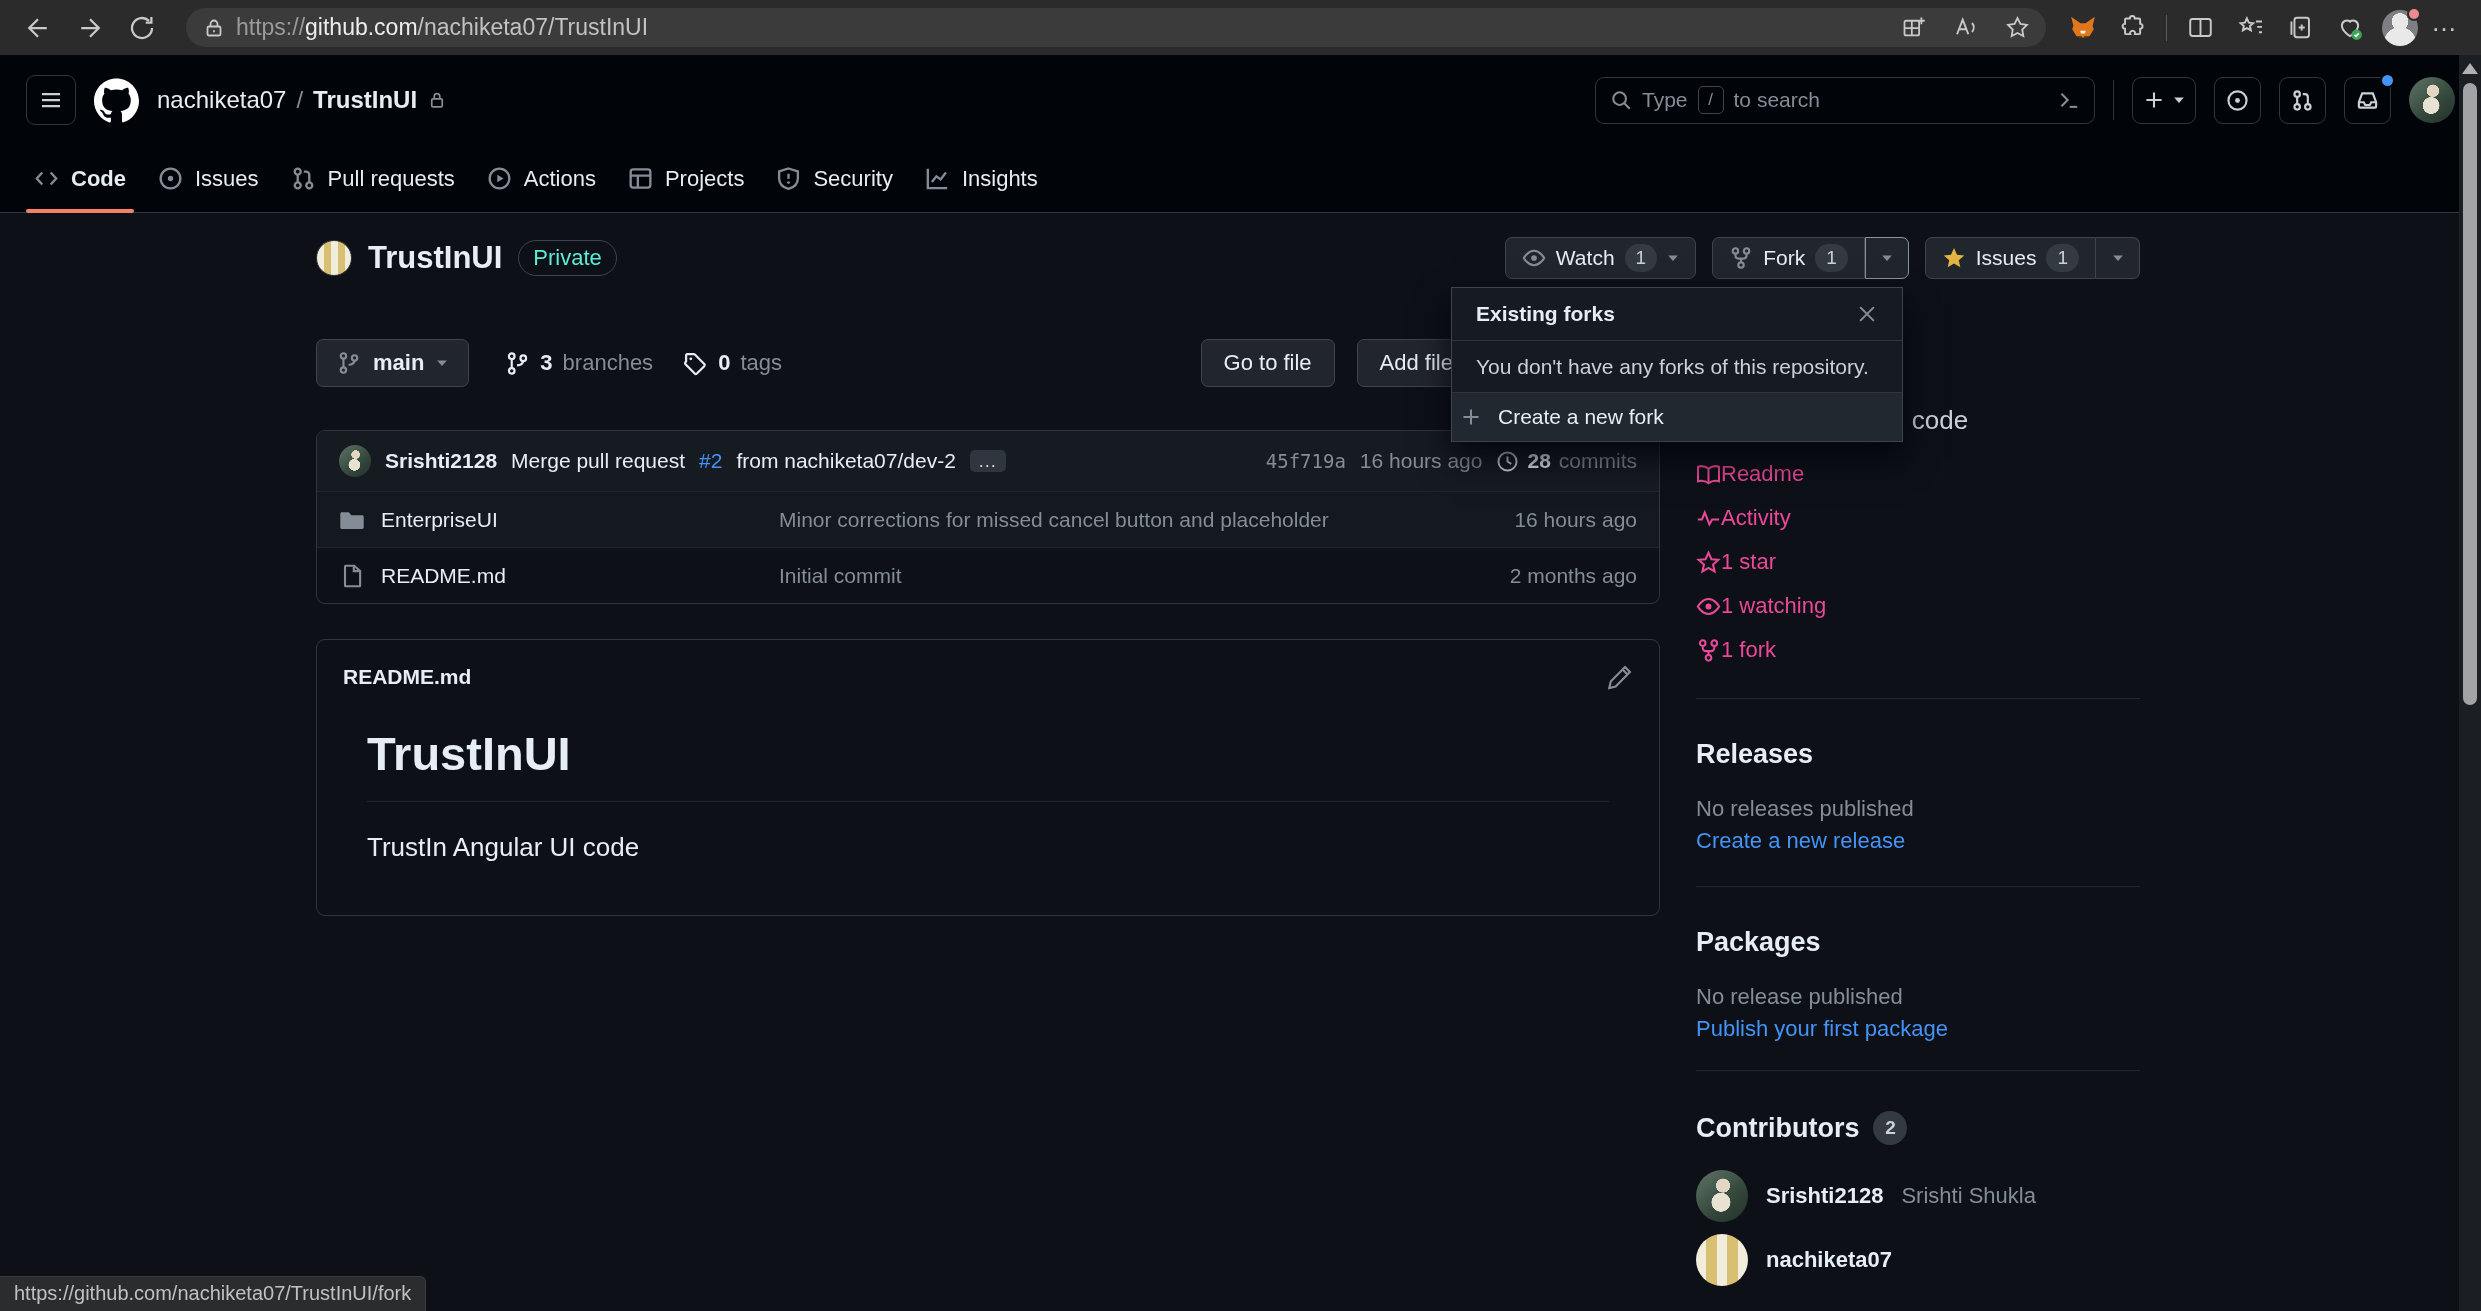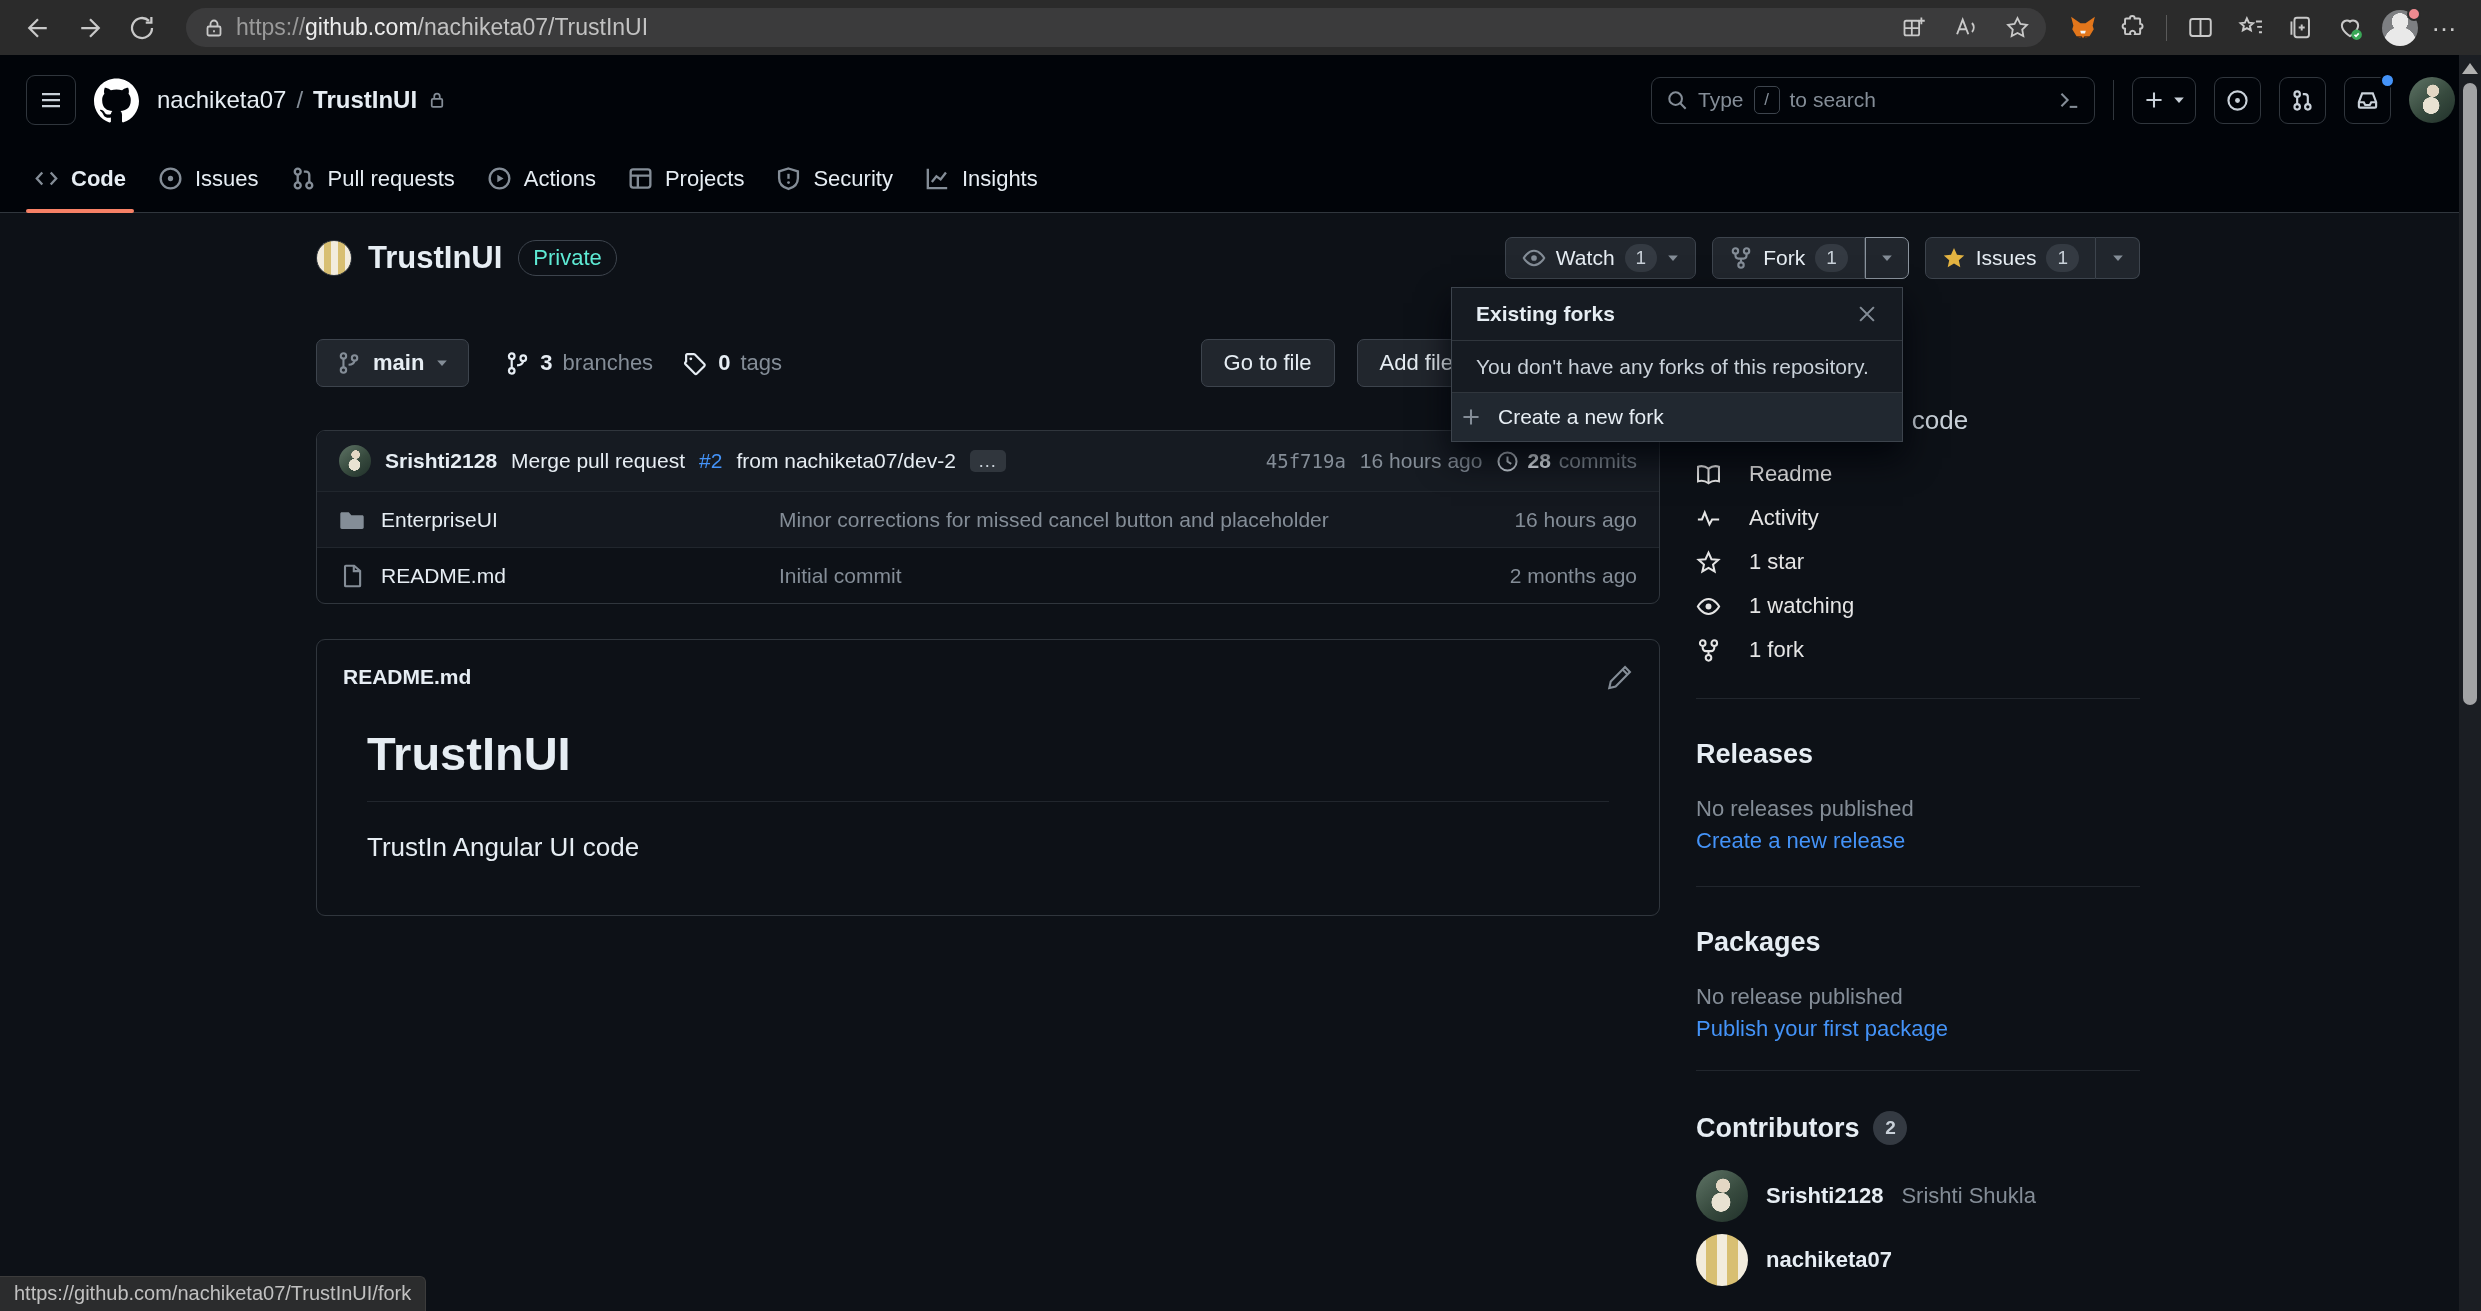--- a/index.html
+++ b/index.html
@@ -29,21 +29,21 @@
   
   .gh-header { position:absolute; top:55px; left:0; width:2481px; height:90px; background:#010409;
     display:flex; align-items:center; padding:0 26px; gap:18px; }
   .hamburger { width:50px; height:50px; border:1px solid #30363d; border-radius:9px;
     display:flex; align-items:center; justify-content:center; color:#c9d1d9; background:transparent; }
   .octocat { width:45px; height:45px; color:#ffffff; }
   .crumb { font-size:24px; color:#e6edf3; display:flex; align-items:center; gap:10px; white-space:nowrap; }
   .crumb .sep { color:#848d97; }
   .crumb .repo { font-weight:700; }
   .crumb .lock { color:#848d97; }
-  .gh-search { width:444px; height:47px; border:1px solid #30363d; border-radius:9px;
+  .gh-search { width:500px; height:47px; border:1px solid #30363d; border-radius:9px;
     display:flex; align-items:center; padding:0 14px; gap:10px; color:#848d97; font-size:21px; margin-left:auto; }
   .slash-box { border:1px solid #3d444d; border-radius:5px; width:26px; height:28px;
     display:flex; align-items:center; justify-content:center; font-size:17px; color:#848d97; }
   .gh-search .spacer { flex:1; }
   .hdr-vdiv { width:1px; height:40px; background:#30363d; }
   .hdr-btn { height:47px; min-width:47px; border:1px solid #30363d; border-radius:9px;
     display:flex; align-items:center; justify-content:center; gap:8px; color:#c9d1d9; padding:0 10px;
     background:transparent; position:relative; }
   .noti-dot { position:absolute; top:-5px; right:-5px; width:15px; height:15px; border-radius:50%;
     background:#4493f8; border:2px solid #010409; }
@@ -129,21 +129,21 @@
   .readme-head .pencil { margin-left:auto; color:#848d97; }
   .readme-body { padding:24px 50px 52px; }
   .readme-body h1 { font-size:47px; font-weight:700; color:#e6edf3; padding-bottom:20px;
     border-bottom:1px solid #21262d; }
   .readme-body p { margin-top:30px; font-size:26px; color:#e6edf3; }
 
   
   .side-col { padding-top:126px; }
   .about-desc { font-size:26px; color:#c9d1d9; }
   .about-list { margin-top:16px; list-style:none; }
-  .about-list li { height:44px; display:flex; align-items:center; gap:28px; font-size:22px; color:#e5e5e5; }
+  .about-list li { height:44px; display:flex; align-items:center; gap:0; font-size:22px; color:#ec4899; }
   .side-col hr { border:none; border-top:1px solid #21262d; margin-top:26px; }
   .side-h2 { margin-top:40px; font-size:27px; font-weight:700; color:#e6edf3; display:flex; align-items:center; gap:14px;text-align:right; }
   .side-empty { margin-top:26px; font-size:22px; color:#848d97; }
   .side-link { margin-top:6px; font-size:22px; color:#4493f8; }
   .cnt-badge { background:#343a42; color:#c9d1d9; font-size:19px; font-weight:700; border-radius:999px;
     min-width:34px; height:34px; display:inline-flex; align-items:center; justify-content:center; }
   .people { margin-top:22px; display:flex; flex-direction:column; gap:6px; }
   .person { height:58px; display:flex; align-items:center; gap:18px; }
   .p-avatar { width:52px; height:52px; border-radius:50%; }
   .p-avatar.photo { background:radial-gradient(circle at 52% 30%, #e3d7c4 0 15%, transparent 16%),

